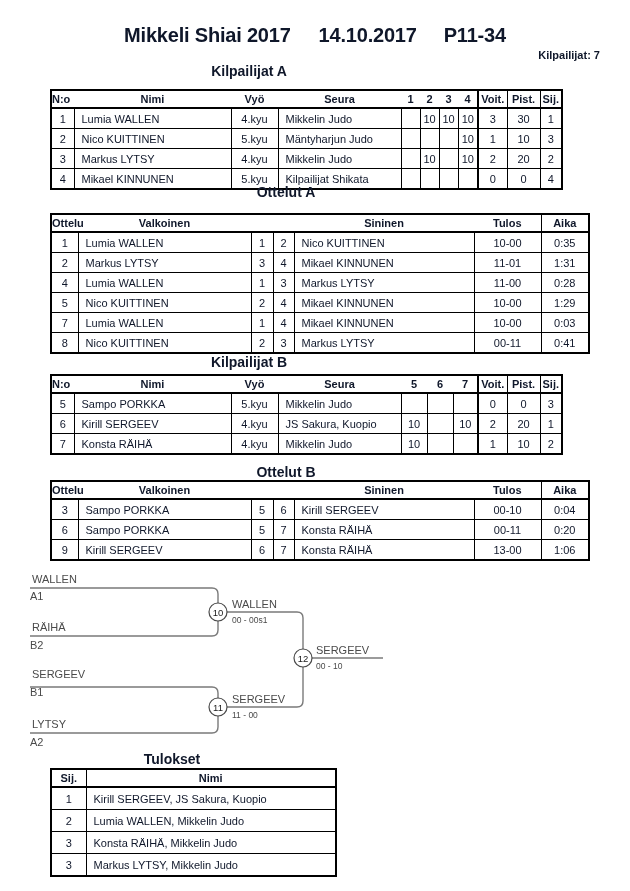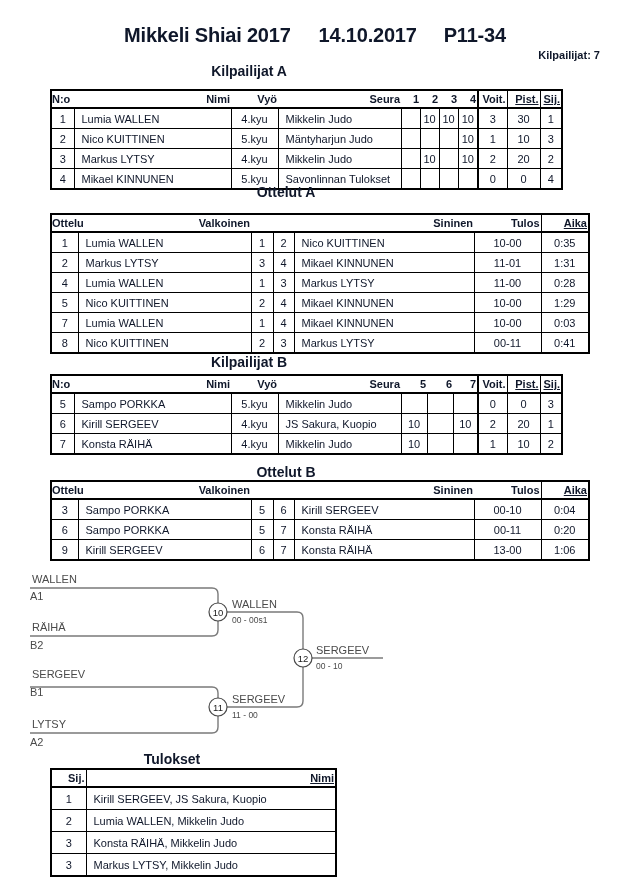--- a/index.html
+++ b/index.html
@@ -23,30 +23,30 @@
 
   table.tbl {
     position:absolute; left:30px;
     border:2px solid #000; border-collapse:collapse; table-layout:fixed;
     background:#fff;
     margin-left:20px;
   }
   .tbl th {
     border:0; border-bottom:2px solid #000;
     font-size:11px; font-weight:bold; height:16px; padding:0 1px;
-    text-align:right; white-space:nowrap; overflow:visible;
+    text-align:center; white-space:nowrap; overflow:visible;
   }
   .tbl td {
     border:1px solid #000; font-size:11px; height:19px; padding:0 1px;
     text-align:center; white-space:nowrap; overflow:hidden;
   }
   .tbl td.l { text-align:left; padding-left:7px; }
   .tbl th.hl { text-align:left; padding-left:0; }
   .bl2 { border-left:2px solid #000 !important; }
-  th.blh { border-left:1px solid #000;text-decoration:underline; }
+  th.blh { border-left:1px solid #000; }
   table.res td { height:21px; }
 
   svg.bracket { position:absolute; left:0; top:565px; }
   .bk { fill:none; stroke:#7a7a7a; stroke-width:1.4px; }
   .bknode { fill:#ffffff; stroke:#4a4a4a; stroke-width:1.2px; }
   svg.bracket text { font-family:"Liberation Sans", sans-serif; }
   .bkname  { font-size:11px;  fill:#4a4a4a; }
   .bkseed  { font-size:11px;  fill:#4a4a4a; }
   .bkscore { font-size:8.5px; fill:#4a4a4a; }
   .bknum   { font-size:9.5px; fill:#1a1a1a; text-anchor:middle; }
@@ -130,21 +130,21 @@
         <td></td>
         <td>10</td>
         <td class="bl2">2</td>
         <td>20</td>
         <td>2</td>
       </tr>
       <tr>
         <td>4</td>
         <td class="l">Mikael KINNUNEN</td>
         <td>5.kyu</td>
-        <td class="l">Savonlinnan Tulokset</td>
+        <td class="l">Kilpailijat Shikata</td>
         <td></td>
         <td></td>
         <td></td>
         <td></td>
         <td class="bl2">0</td>
         <td>0</td>
         <td>4</td>
       </tr>
     </tbody>
   </table>

